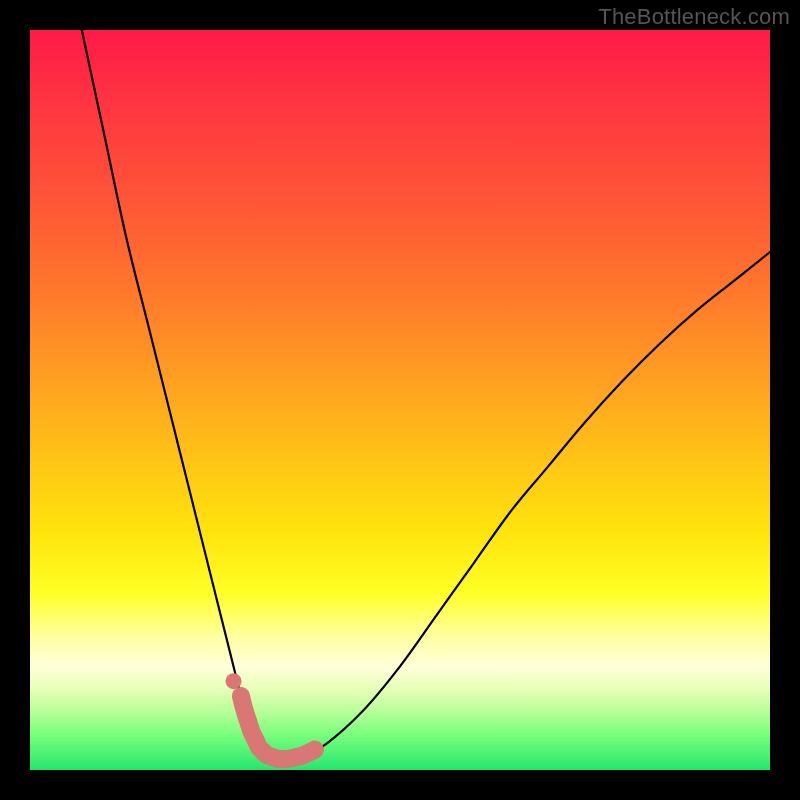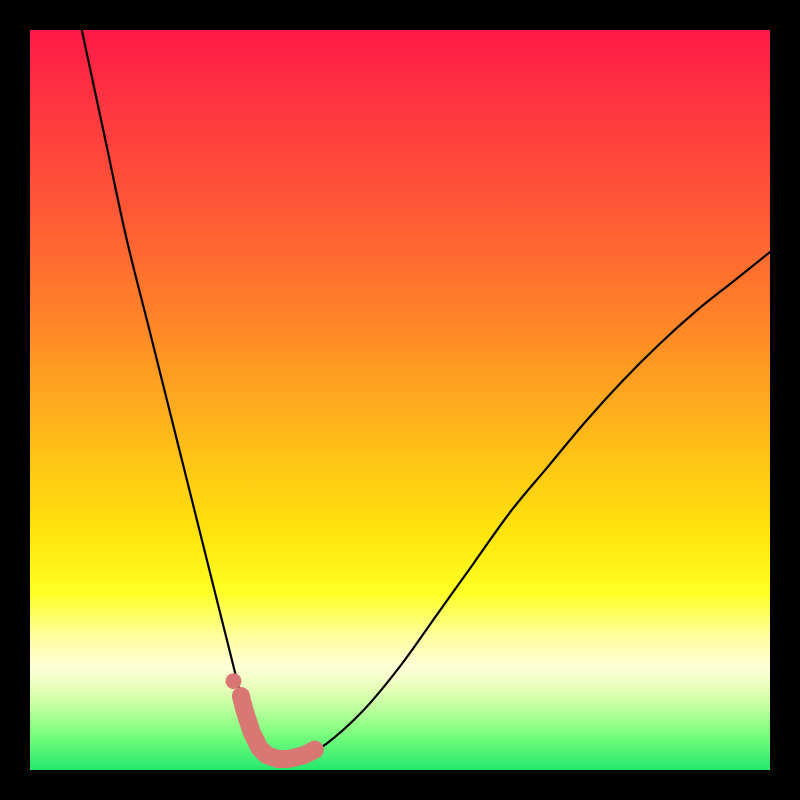--- a/index.html
+++ b/index.html
@@ -74,13 +74,14 @@
         <path d="M 51.800000000000004 0 C 55.79600000000001 18.648000000000003, 66.008 66.30400000000002, 74 103.60000000000002 C 81.992 140.89600000000002, 88.208 172.56800000000004, 96.2 207.20000000000005 C 104.19200000000001 241.83200000000005, 110.408 264.032, 118.4 296 C 126.39200000000001 327.968, 133.94 358.16, 140.6 384.8 C 147.26 411.44, 150.072 422.688, 155.4 444 C 160.728 465.312, 164.872 481.888, 170.20000000000002 503.2 C 175.52800000000002 524.512, 180.338 543.752, 185 562.4 C 189.662 581.048, 192.104 590.8159999999999, 196.10000000000002 606.8 C 200.09600000000003 622.784, 203.87000000000003 637.88, 207.20000000000002 651.2 C 210.53 664.5200000000001, 211.936 671.476, 214.6 680.8 C 217.26399999999998 690.1239999999999, 219.33599999999998 696.34, 222 703 C 224.66400000000002 709.66, 226.736 713.804, 229.4 717.8 C 232.06400000000002 721.7959999999999, 233.47 723.202, 236.8 725.2 C 240.13000000000002 727.1980000000001, 243.904 728.234, 247.9 728.9 C 251.89600000000002 729.5659999999999, 254.338 729.5659999999999, 259 728.9 C 263.662 728.234, 267.14 727.864, 273.8 725.2 C 280.46000000000004 722.5360000000001, 285.344 722.092, 296 714.1 C 306.656 706.1080000000001, 319.68 694.786, 333 680.8 C 346.32 666.814, 356.68 653.716, 370 636.4 C 383.32 619.084, 393.68000000000006 603.248, 407.00000000000006 584.6 C 420.32000000000005 565.952, 430.68 551.448, 444 532.8 C 457.32 514.1519999999999, 467.68 498.316, 481 481 C 494.32 463.684, 504.68 452.584, 518 436.6 C 531.32 420.61600000000004, 541.68 407.51800000000003, 555 392.20000000000005 C 568.32 376.88200000000006, 578.68 365.486, 592 351.5 C 605.32 337.514, 615.68 327.15400000000005, 629 314.50000000000006 C 642.32 301.84600000000006, 652.68 292.522, 666 281.2 C 679.32 269.878, 689.68 262.256, 703 251.59999999999997 C 716.32 240.94399999999996, 733.34 227.328, 740 222" fill="none" stroke="#000" stroke-width="2.2" stroke-linecap="round"></path>
       </g>
     <g id="highlight-group">
         <path d="M 210.89999999999998 666 C 211.37571428571428 667.9028571428571, 212.59142857142857 673.0511428571428, 213.54285714285714 676.5714285714286 C 214.49428571428572 680.0917142857143, 215.2342857142857 682.5125714285715, 216.18571428571428 685.5571428571429 C 217.13714285714286 688.6017142857144, 217.87714285714284 690.6314285714286, 218.82857142857142 693.4857142857143 C 219.78 696.3399999999999, 220.51999999999998 698.9405714285714, 221.47142857142856 701.4142857142857 C 222.42285714285714 703.888, 223.16285714285712 705.2305714285714, 224.1142857142857 707.2285714285714 C 225.06571428571428 709.2265714285714, 225.8057142857143 710.6114285714286, 226.75714285714287 712.5142857142857 C 227.70857142857145 714.4171428571428, 228.44857142857143 716.3728571428571, 229.4 717.8 C 230.35142857142858 719.2271428571428, 231.09142857142857 719.4914285714286, 232.04285714285714 720.4428571428572 C 232.99428571428572 721.3942857142857, 233.73428571428576 722.1977142857143, 234.6857142857143 723.0857142857143 C 235.63714285714286 723.9737142857143, 236.37714285714281 724.8053333333334, 237.3285714285714 725.3761904761905 C 238.27999999999997 725.9470476190476, 239.01999999999998 725.94, 239.97142857142856 726.2571428571429 C 240.92285714285714 726.5742857142857, 241.66285714285712 726.8209523809525, 242.6142857142857 727.1380952380953 C 243.56571428571428 727.4552380952381, 244.30571428571432 727.7019047619049, 245.2571428571429 728.0190476190477 C 246.20857142857147 728.3361904761905, 246.94857142857146 728.7414285714285, 247.9 728.9 C 248.85142857142856 729.0585714285714, 249.59142857142854 728.9, 250.54285714285712 728.9 C 251.4942857142857 728.9, 252.2342857142857 728.9, 253.18571428571428 728.9 C 254.13714285714286 728.9, 254.87714285714284 728.9, 255.82857142857142 728.9 C 256.78 728.9, 257.52000000000004 728.9951428571428, 258.4714285714286 728.9 C 259.42285714285714 728.8048571428571, 260.1628571428571 728.5855, 261.1142857142857 728.3714285714286 C 262.0657142857143 728.1573571428572, 262.8057142857144 727.9485714285714, 263.7571428571429 727.7107142857143 C 264.7085714285715 727.4728571428572, 265.4485714285714 727.2878571428571, 266.4 727.05 C 267.3514285714285 726.8121428571428, 268.09142857142854 726.6271428571429, 269.04285714285714 726.3892857142857 C 269.99428571428575 726.1514285714286, 270.73428571428576 725.9902142857143, 271.6857142857143 725.7285714285714 C 272.63714285714286 725.4669285714285, 273.37714285714287 725.3162857142858, 274.3285714285714 724.9357142857143 C 275.28 724.5551428571429, 276.02000000000004 724.09, 276.9714285714286 723.6142857142858 C 277.92285714285714 723.1385714285715, 278.66285714285715 722.7685714285715, 279.6142857142857 722.2928571428572 C 280.56571428571425 721.8171428571429, 281.3057142857142 721.4471428571428, 282.2571428571428 720.9714285714285 C 283.2085714285714 720.4957142857143, 284.42428571428576 719.8878571428571, 284.90000000000003 719.65" fill="none" stroke="#d97774" stroke-width="18" stroke-linecap="round" stroke-linejoin="round"></path>
       </g>
     <g id="dot-group">
         <circle cx="203.50000000000003" cy="651.2" r="8" fill="#d97774"></circle>
       </g>
   </svg>
 
+  <div class="watermark">TheBottleneck.com</div>
 </div>
 
 </body></html>

